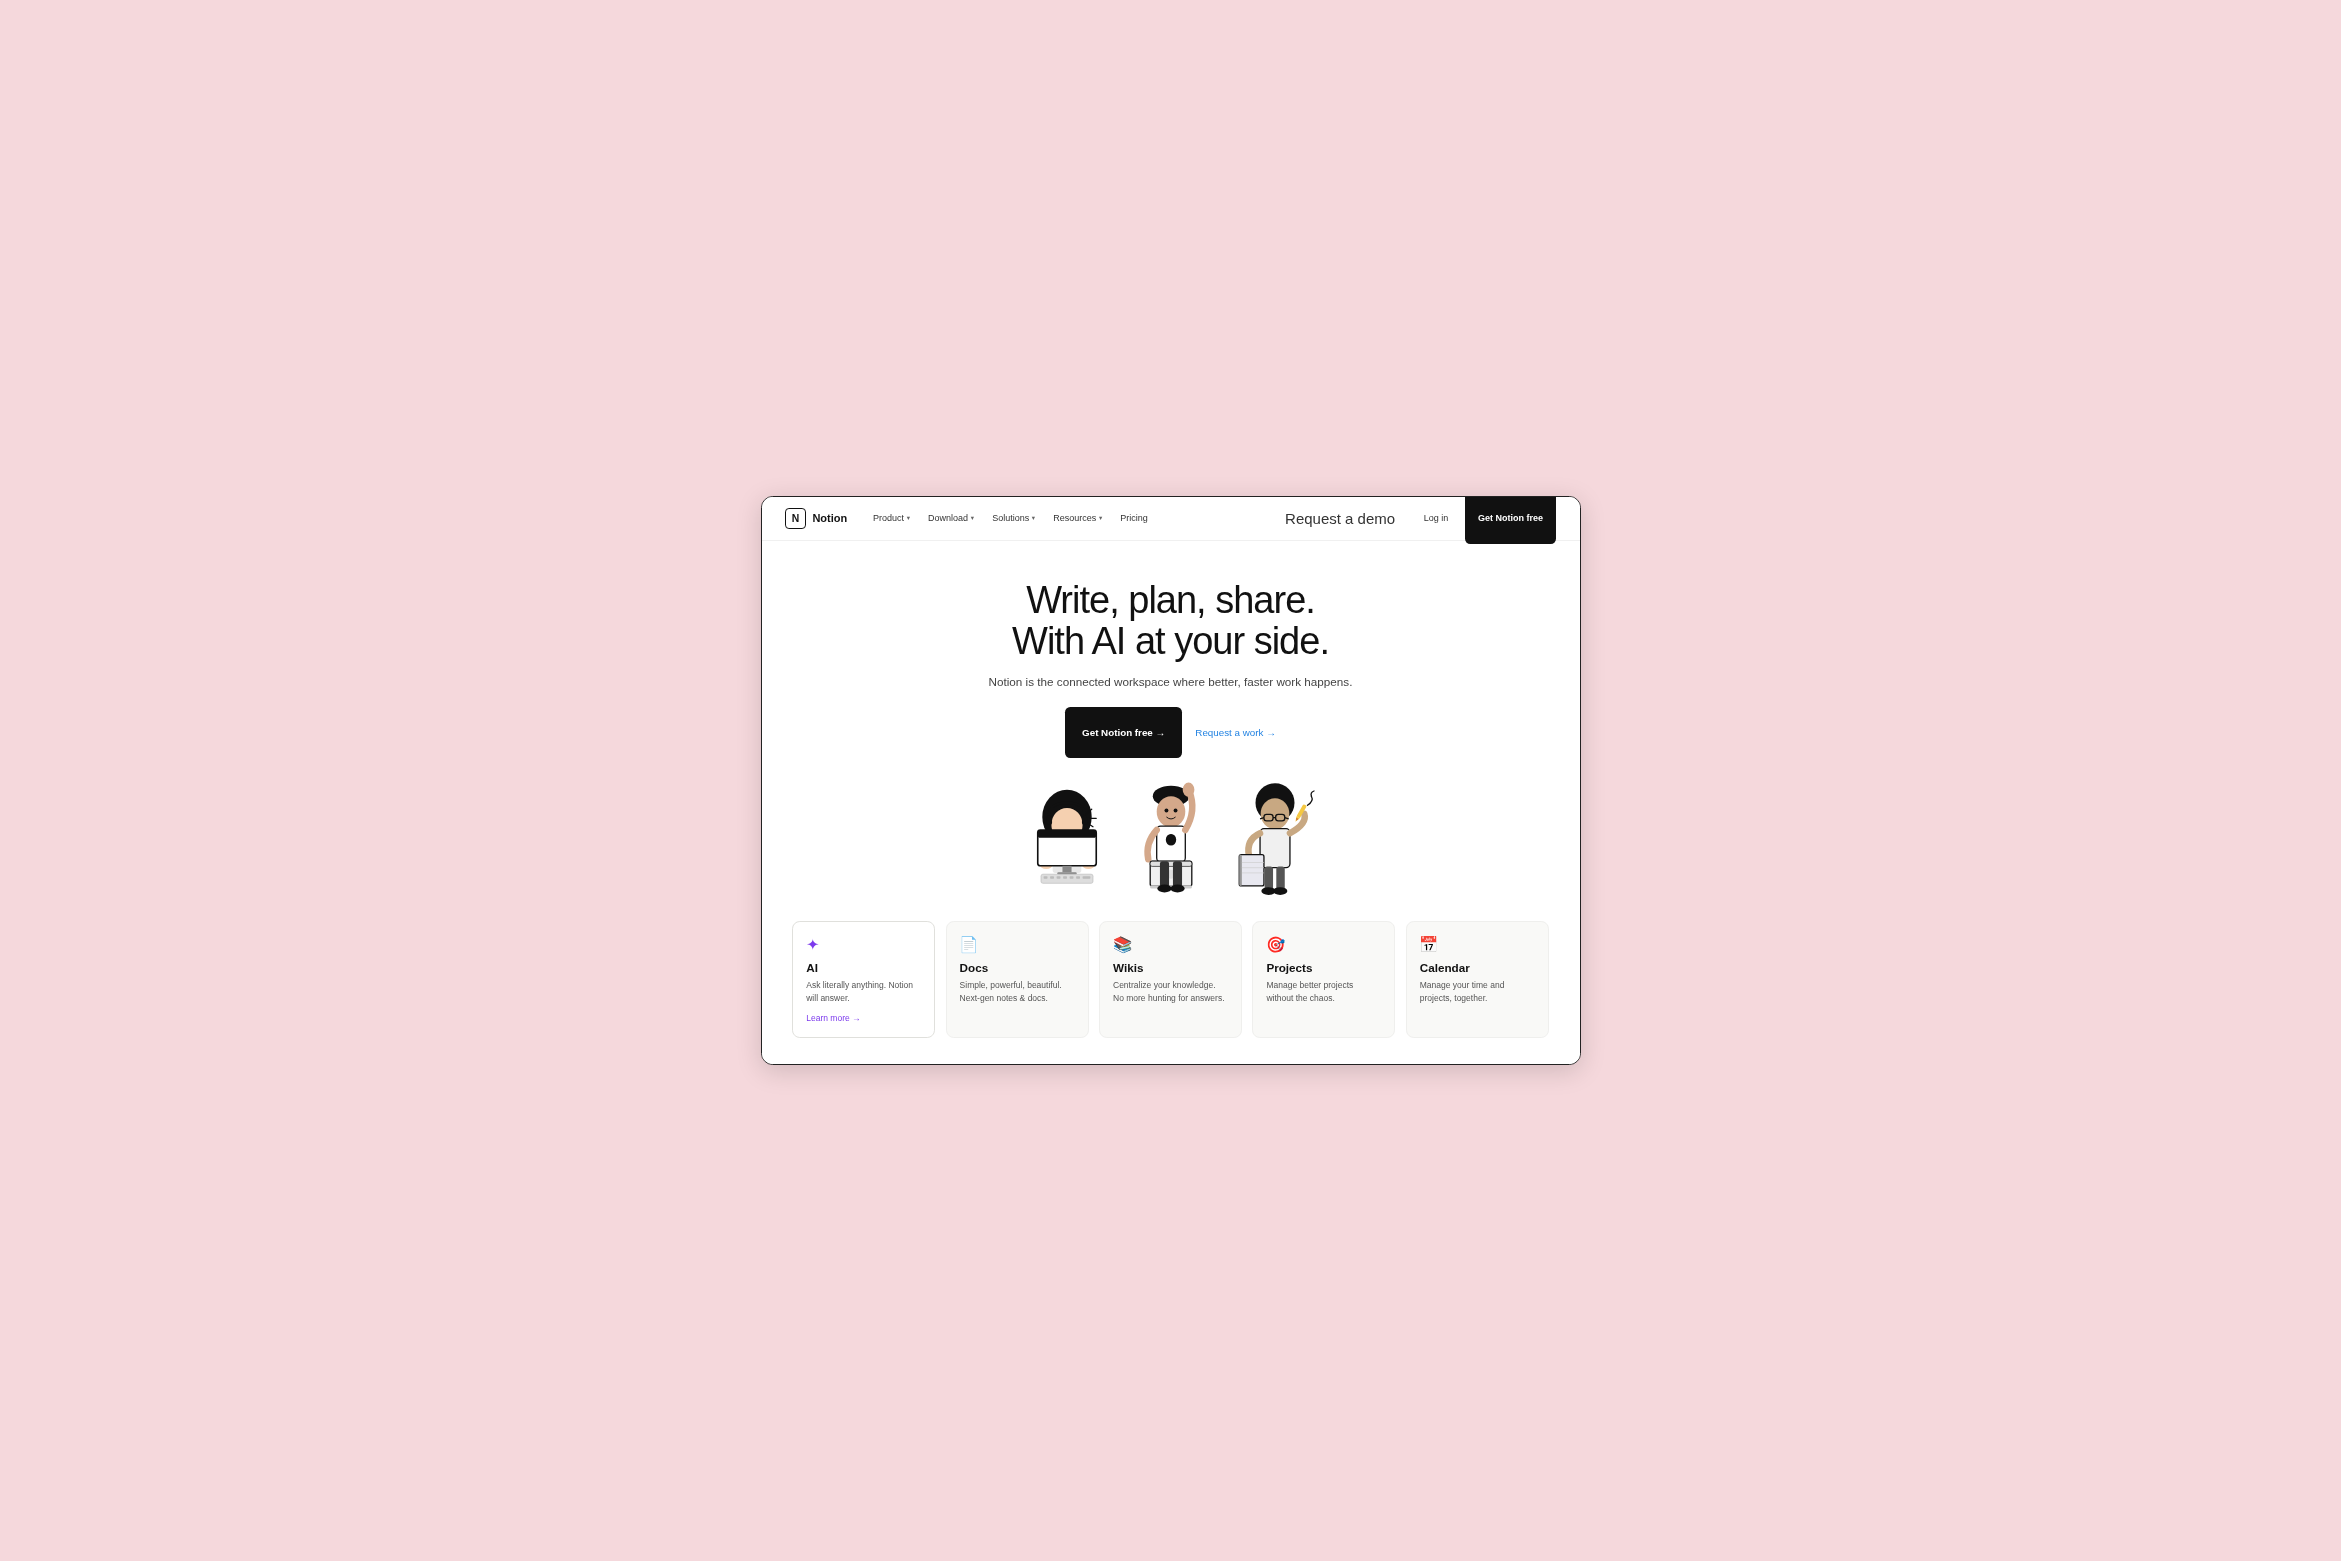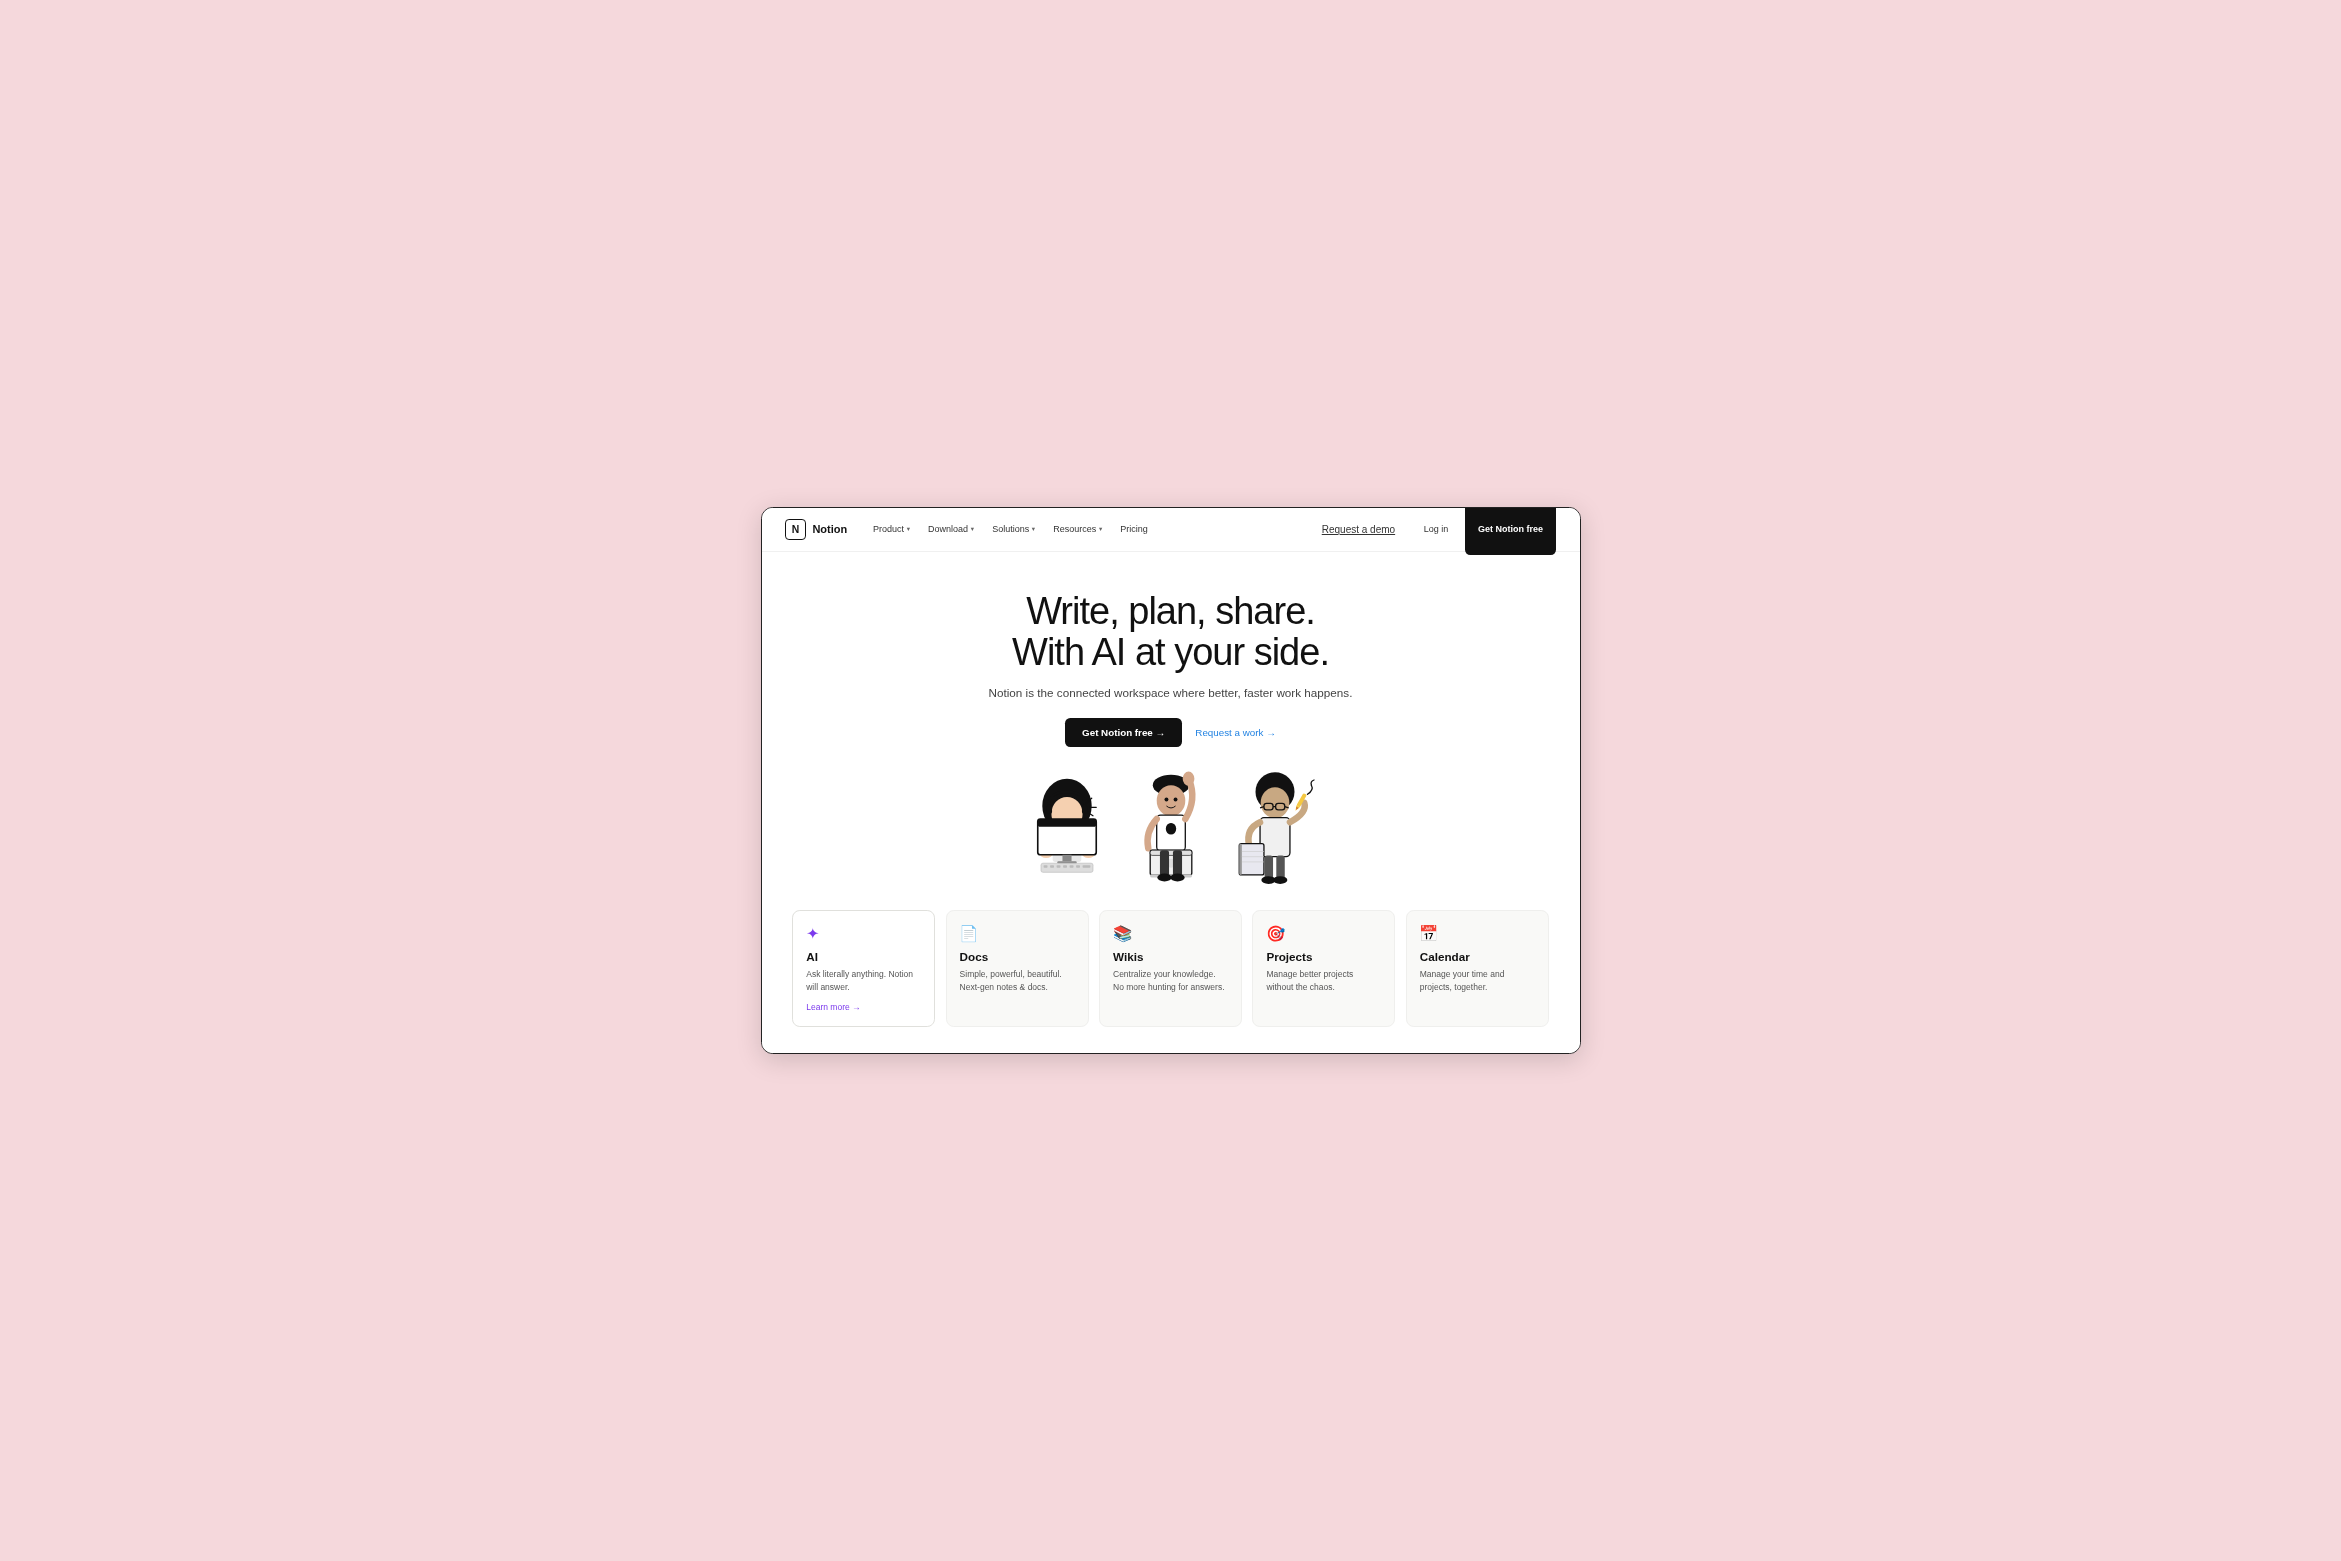--- a/index.html
+++ b/index.html
@@ -83,28 +83,27 @@
     }
 
     .nav-right {
       display: flex;
       align-items: center;
       gap: 5.2px;
     }
 
     .btn-request-demo {
       padding: 5.2px 11.7px;
-      font-size: 10px;
+      font-size: 15px;
       font-weight: 500;
       color: #333;
       background: transparent;
       border: none;
       cursor: pointer;
       border-radius: 3.9px;
-      text-decoration: underline;
     }
 
     .btn-login {
       padding: 5.2px 11.7px;
       font-size: 9px;
       font-weight: 500;
       color: #333;
       background: transparent;
       border: none;
       cursor: pointer;
@@ -147,21 +146,21 @@
 
     .hero-buttons {
       display: flex;
       align-items: center;
       justify-content: center;
       gap: 13px;
       margin-bottom: 19.5px;
     }
 
     .btn-hero-primary {
-      padding: 9px 17px;
+      padding: 20px 17px;
       font-size: 9.8px;
       font-weight: 600;
       color: #fff;
       background: #111;
       border: none;
       cursor: pointer;
       border-radius: 5.2px;
       display: flex;
       align-items: center;
       gap: 3.9px;

